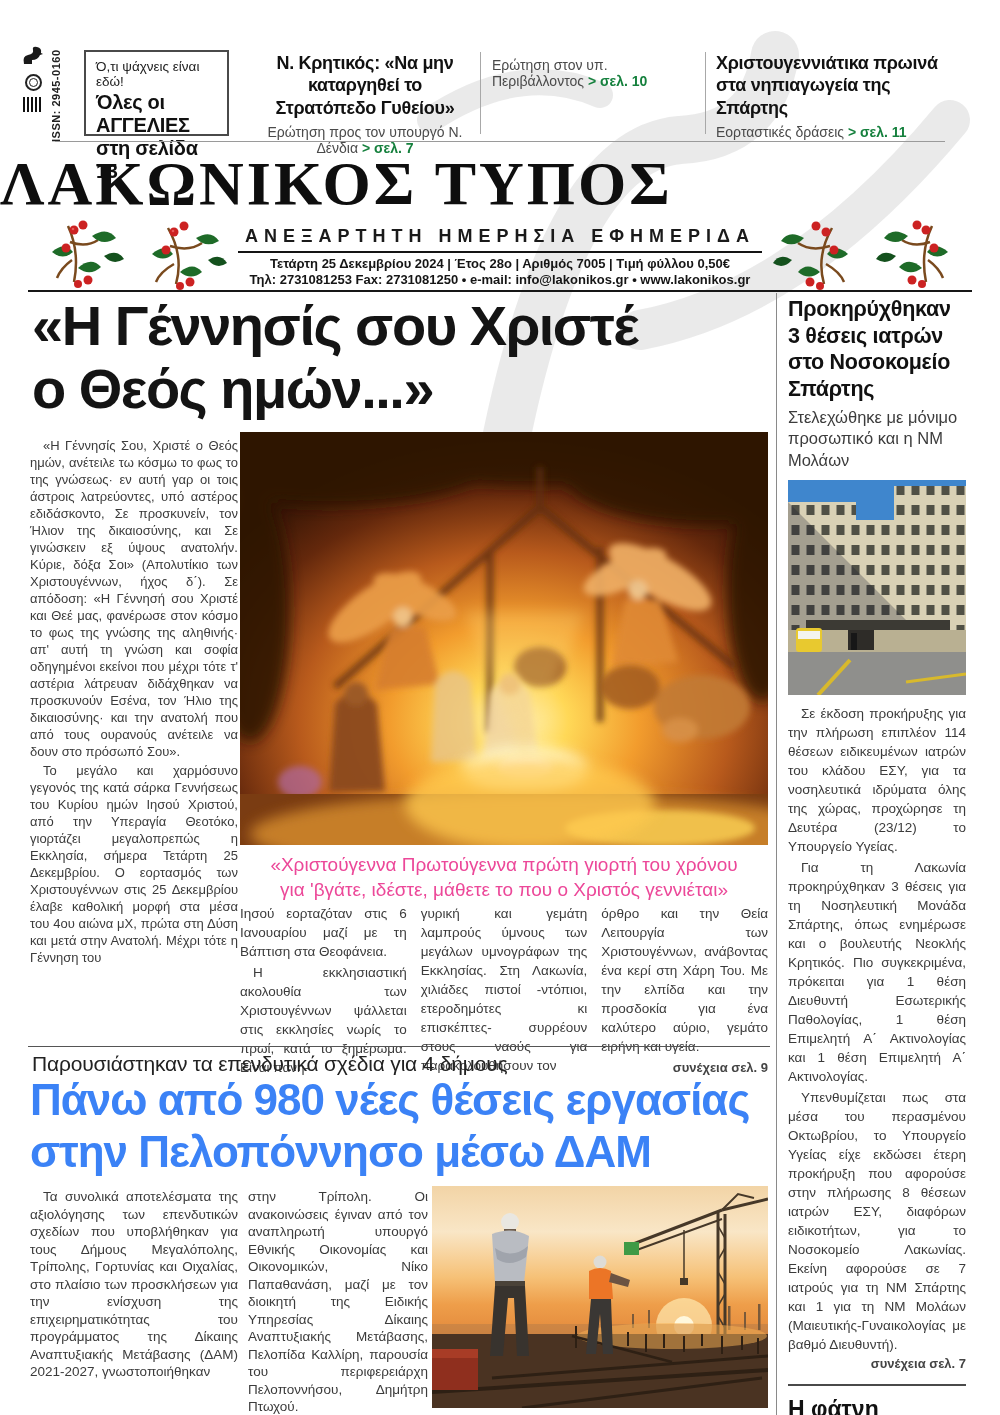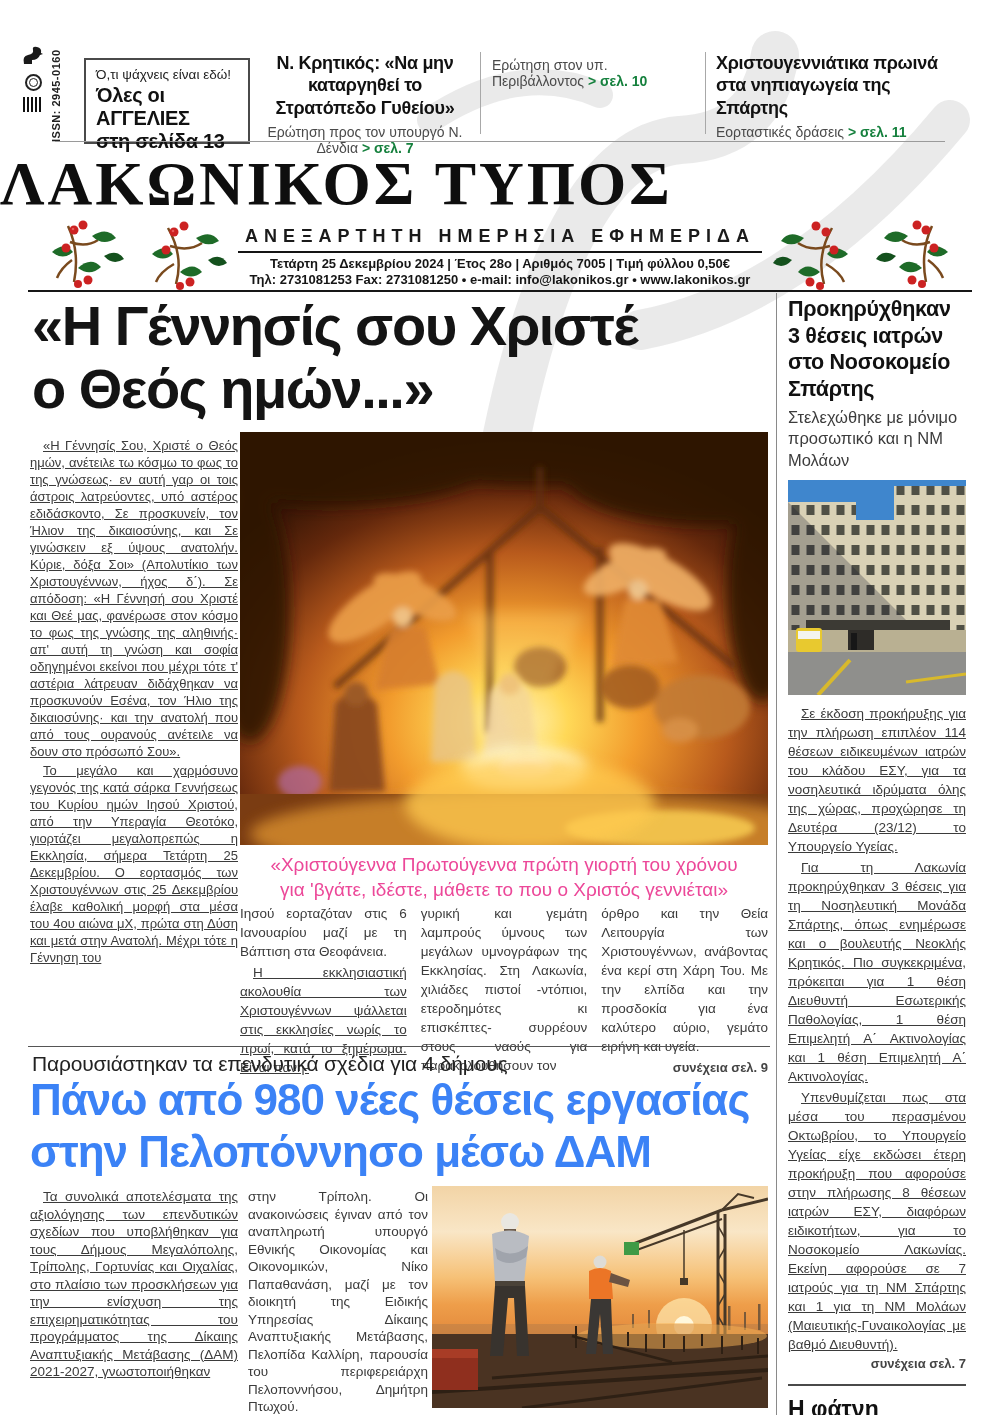--- a/index.html
+++ b/index.html
@@ -8,22 +8,22 @@
   .abs{position:absolute;}
   
   .postal-strip{left:18px;top:46px;width:60px;height:96px;display:flex;}
   .postal-icons{display:flex;flex-direction:column;gap:6px;align-items:center;width:30px;}
   .seal{width:17px;height:17px;border:2px solid #222;border-radius:50%;box-sizing:border-box;
         display:flex;align-items:center;justify-content:center;}
   .seal::after{content:"";width:7px;height:7px;border:1px solid #222;border-radius:50%;}
   .barcode{width:20px;height:15px;background:repeating-linear-gradient(90deg,#111 0 2px,#fff 2px 4px);}
   .issn{writing-mode:vertical-rl;transform:rotate(180deg);font-size:11px;font-weight:700;
         letter-spacing:.5px;color:#222;margin-left:2px;}
-  .adbox{left:84px;top:50px;width:166px;height:86px;border:2.5px solid #4a4a4a;box-sizing:border-box;
-         padding:7px 6px 0 10px;background:transparent;margin-top:8px;}
+  .adbox{left:84px;top:50px;width:145px;height:86px;border:2.5px solid #4a4a4a;box-sizing:border-box;
+         padding:7px 6px 0 10px;background:transparent;}
   .adbox .l1{font-size:13.5px;color:#222;margin-bottom:2px;}
   .adbox .l2,.adbox .l3{font-size:20px;font-weight:800;line-height:1.15;color:#111;letter-spacing:-.3px;}
   .teaser{top:52px;}
   .teaser .t{font-size:18px;font-weight:800;line-height:1.24;color:#111;letter-spacing:-.3px;}
   .teaser .s{font-size:14px;color:#4a4a4a;margin-top:5px;}
   .teaser .s b{color:#15803d;}
   .vdiv{top:52px;width:1px;height:82px;background:#a8a8a8;}
   .rule-top{top:141px;left:55px;width:890px;height:1px;background:#9a9a9a;}
   
   .mast-title{top:146px;left:0;width:812px;white-space:nowrap;
@@ -33,21 +33,21 @@
      letter-spacing:6px;color:#1a1a1a;}
   .mast-rule{top:251px;left:238px;width:524px;height:2px;background:#141414;}
   .mast-date{top:256px;left:208px;width:584px;text-align:center;font-size:13px;font-weight:700;color:#151515;}
   .mast-contact{top:272px;left:208px;width:584px;text-align:center;font-size:13px;font-weight:700;color:#151515;}
   .rule-mast{top:290px;left:28px;width:944px;height:2px;background:#161616;}
   
   .lead-h{left:32px;width:745px;font-size:56px;font-weight:800;line-height:1;
           letter-spacing:-1.5px;color:#141414;}
   .bodytext{font-size:13.5px;line-height:19px;text-align:justify;color:#3b3b3b;}
   .bodytext p{margin:0 0 2px 0;}
-  .bodytext p.ind{text-indent:13px;text-decoration:underline;}
+  .bodytext p.ind{text-indent:13px;}
   .leftcol{left:30px;top:437px;width:208px;font-size:13px;line-height:17px;}
   .caption{left:240px;top:852px;width:528px;text-align:center;font-size:19px;line-height:1.32;color:#ec4899;}
   .midcols{left:240px;top:904px;width:528px;display:flex;gap:14px;}
   .midcols .c{flex:1;}
   .cont{font-size:13px;font-weight:700;color:#444;text-align:right;margin-top:2px;}
   .rule-lead-bottom{top:1046px;left:28px;width:742px;height:1px;background:#555;}
   
   .colrule{left:776px;top:293px;width:1px;height:1122px;background:#8a8a8a;}
   .rightcol{left:788px;top:296px;width:178px;}
   .rightcol .rh{font-size:21.5px;font-weight:800;line-height:1.24;color:#111;letter-spacing:-.3px;}

